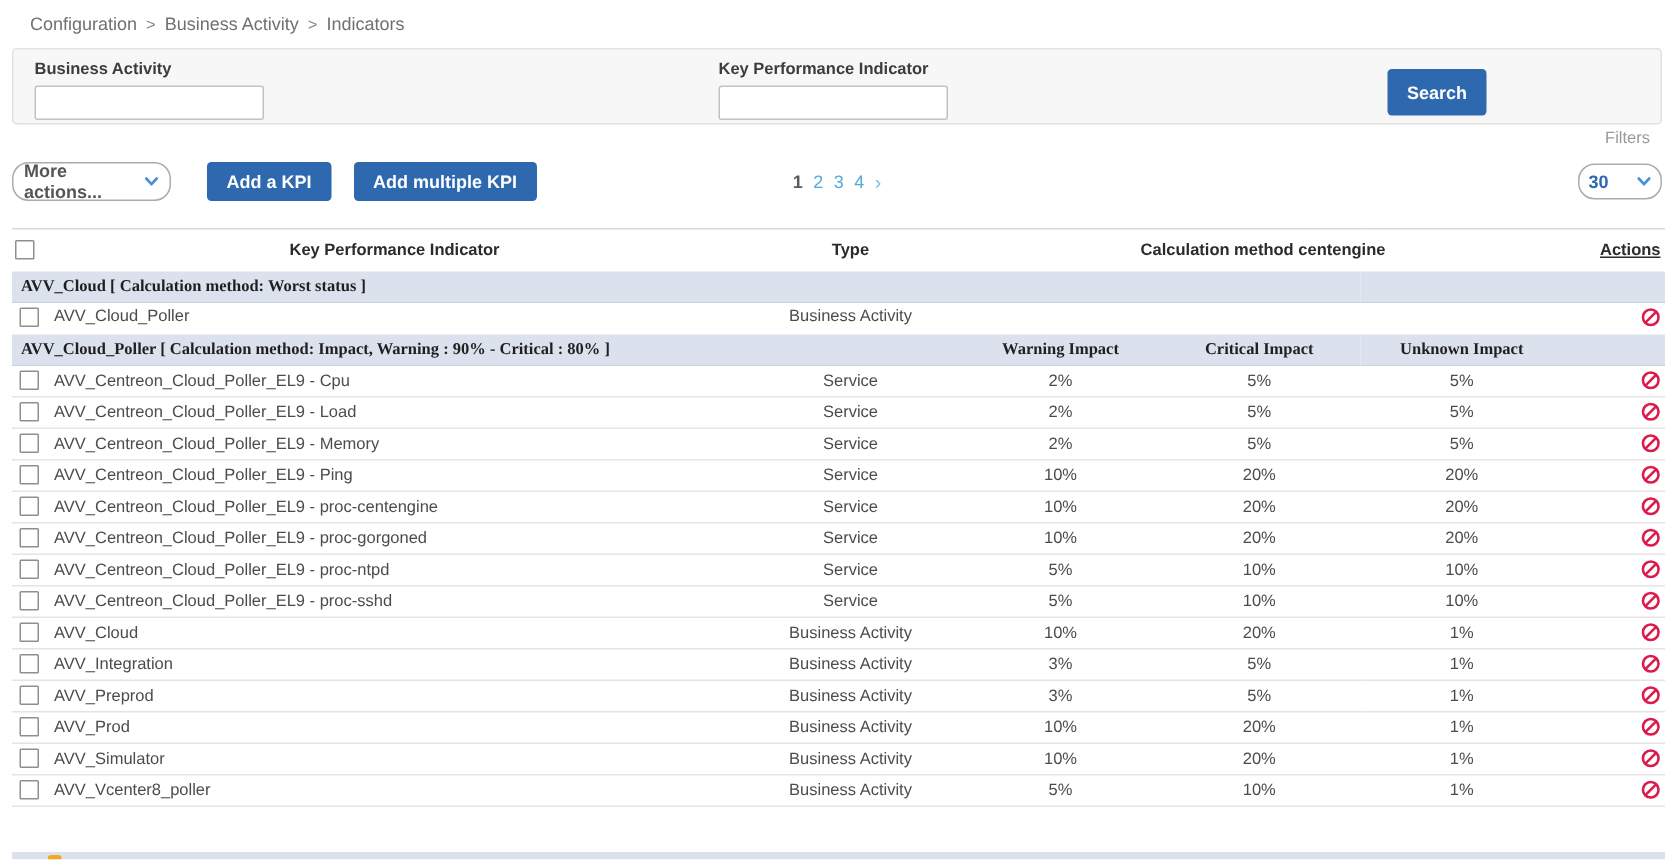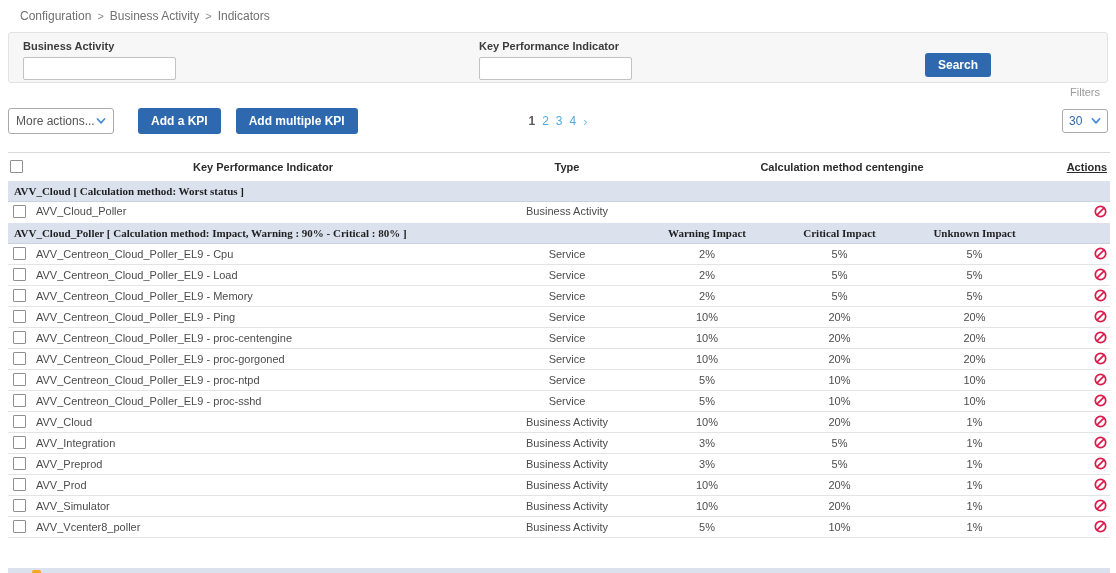--- a/index.html
+++ b/index.html
@@ -15,39 +15,39 @@
     border:1px solid #e2e2e2; border-radius:3px; height:51px; padding:7px 14px; }
   .filter-field { position:absolute; top:7px; }
   .filter-field.f1 { left:14px; }
   .filter-field.f2 { left:470px; }
   .filter-label { font-size:11px; font-weight:bold; color:#3c3c3c; margin-bottom:5px; }
   .filter-input { width:153px; height:23px; border:1px solid #c2c2c2; border-radius:2px;
     background:#fff; font-size:12px; padding:0 5px; outline:none; }
   .search-btn { position:absolute; right:116px; bottom:5px; }
 
   .btn-blue { background:#2e68ae; color:#fff; border:none; border-radius:3px;
-    font-size:12px; font-weight:bold; height:24px; padding:0 13px; cursor:pointer;
+    font-size:12px; font-weight:bold; height:31px; padding:0 13px; cursor:pointer;
     font-family:"Liberation Sans", sans-serif; }
 
   .filters-line { margin:3px 16px 0 8px; text-align:right; font-size:11px; color:#9a9a9a; }
 
   
   .toolbar { position:relative; margin:9px 8px 0 8px; height:28px; display:flex; align-items:center; }
   .fake-select { display:inline-flex; align-items:center; justify-content:space-between;
-    border:1px solid #ababab; border-radius:3px; background:#fff; cursor:pointer; }
+    border:1px solid #ababab; border-radius:11px; background:#fff; cursor:pointer;font-weight:bold; }
   .more-actions { width:106px; height:26px; padding:0 7px; font-size:12px; color:#555; }
   .toolbar .btn-blue { margin-left:15px; height:26px; }
   .toolbar .btn-blue.first { margin-left:24px; }
   .chev { width:10px; height:10px; flex:none; }
   .pagination { position:absolute; left:50%; top:50%; transform:translate(-50%,-50%);
     font-size:12px; display:flex; gap:7px; align-items:center; }
   .page-num { color:#55aadd; cursor:pointer; }
   .page-num.current { color:#5a5a5a; font-weight:bold; cursor:default; }
   .page-next { color:#7cc0e8; font-size:13px; cursor:pointer; line-height:1; }
-  .page-size { margin-left:auto; width:46px; height:24px; padding:0 6px; font-size:12px; color:#2e68ae; }
+  .page-size { margin-left:auto; width:56px; height:24px; padding:0 6px; font-size:12px; color:#2e68ae; }
 
   
   table.kpi { width:1102px; margin:17px 8px 0 8px; border-collapse:collapse; font-size:11px;
     border-top:1px solid #d9d9d9; }
   th { font-size:11px; font-weight:bold; color:#2b2b2b; padding:7px 2px 6px 2px; text-align:center; }
   th.h-check { width:26px; }
   th.h-actions { text-align:right; padding-right:3px;text-decoration:underline; }
   td { padding:0 2px; height:21px; }
   tr.data-row td { border-bottom:1px solid #e4e4e4; color:#4c4c4c; }
   td.c-check { padding-left:5px; width:26px; }

